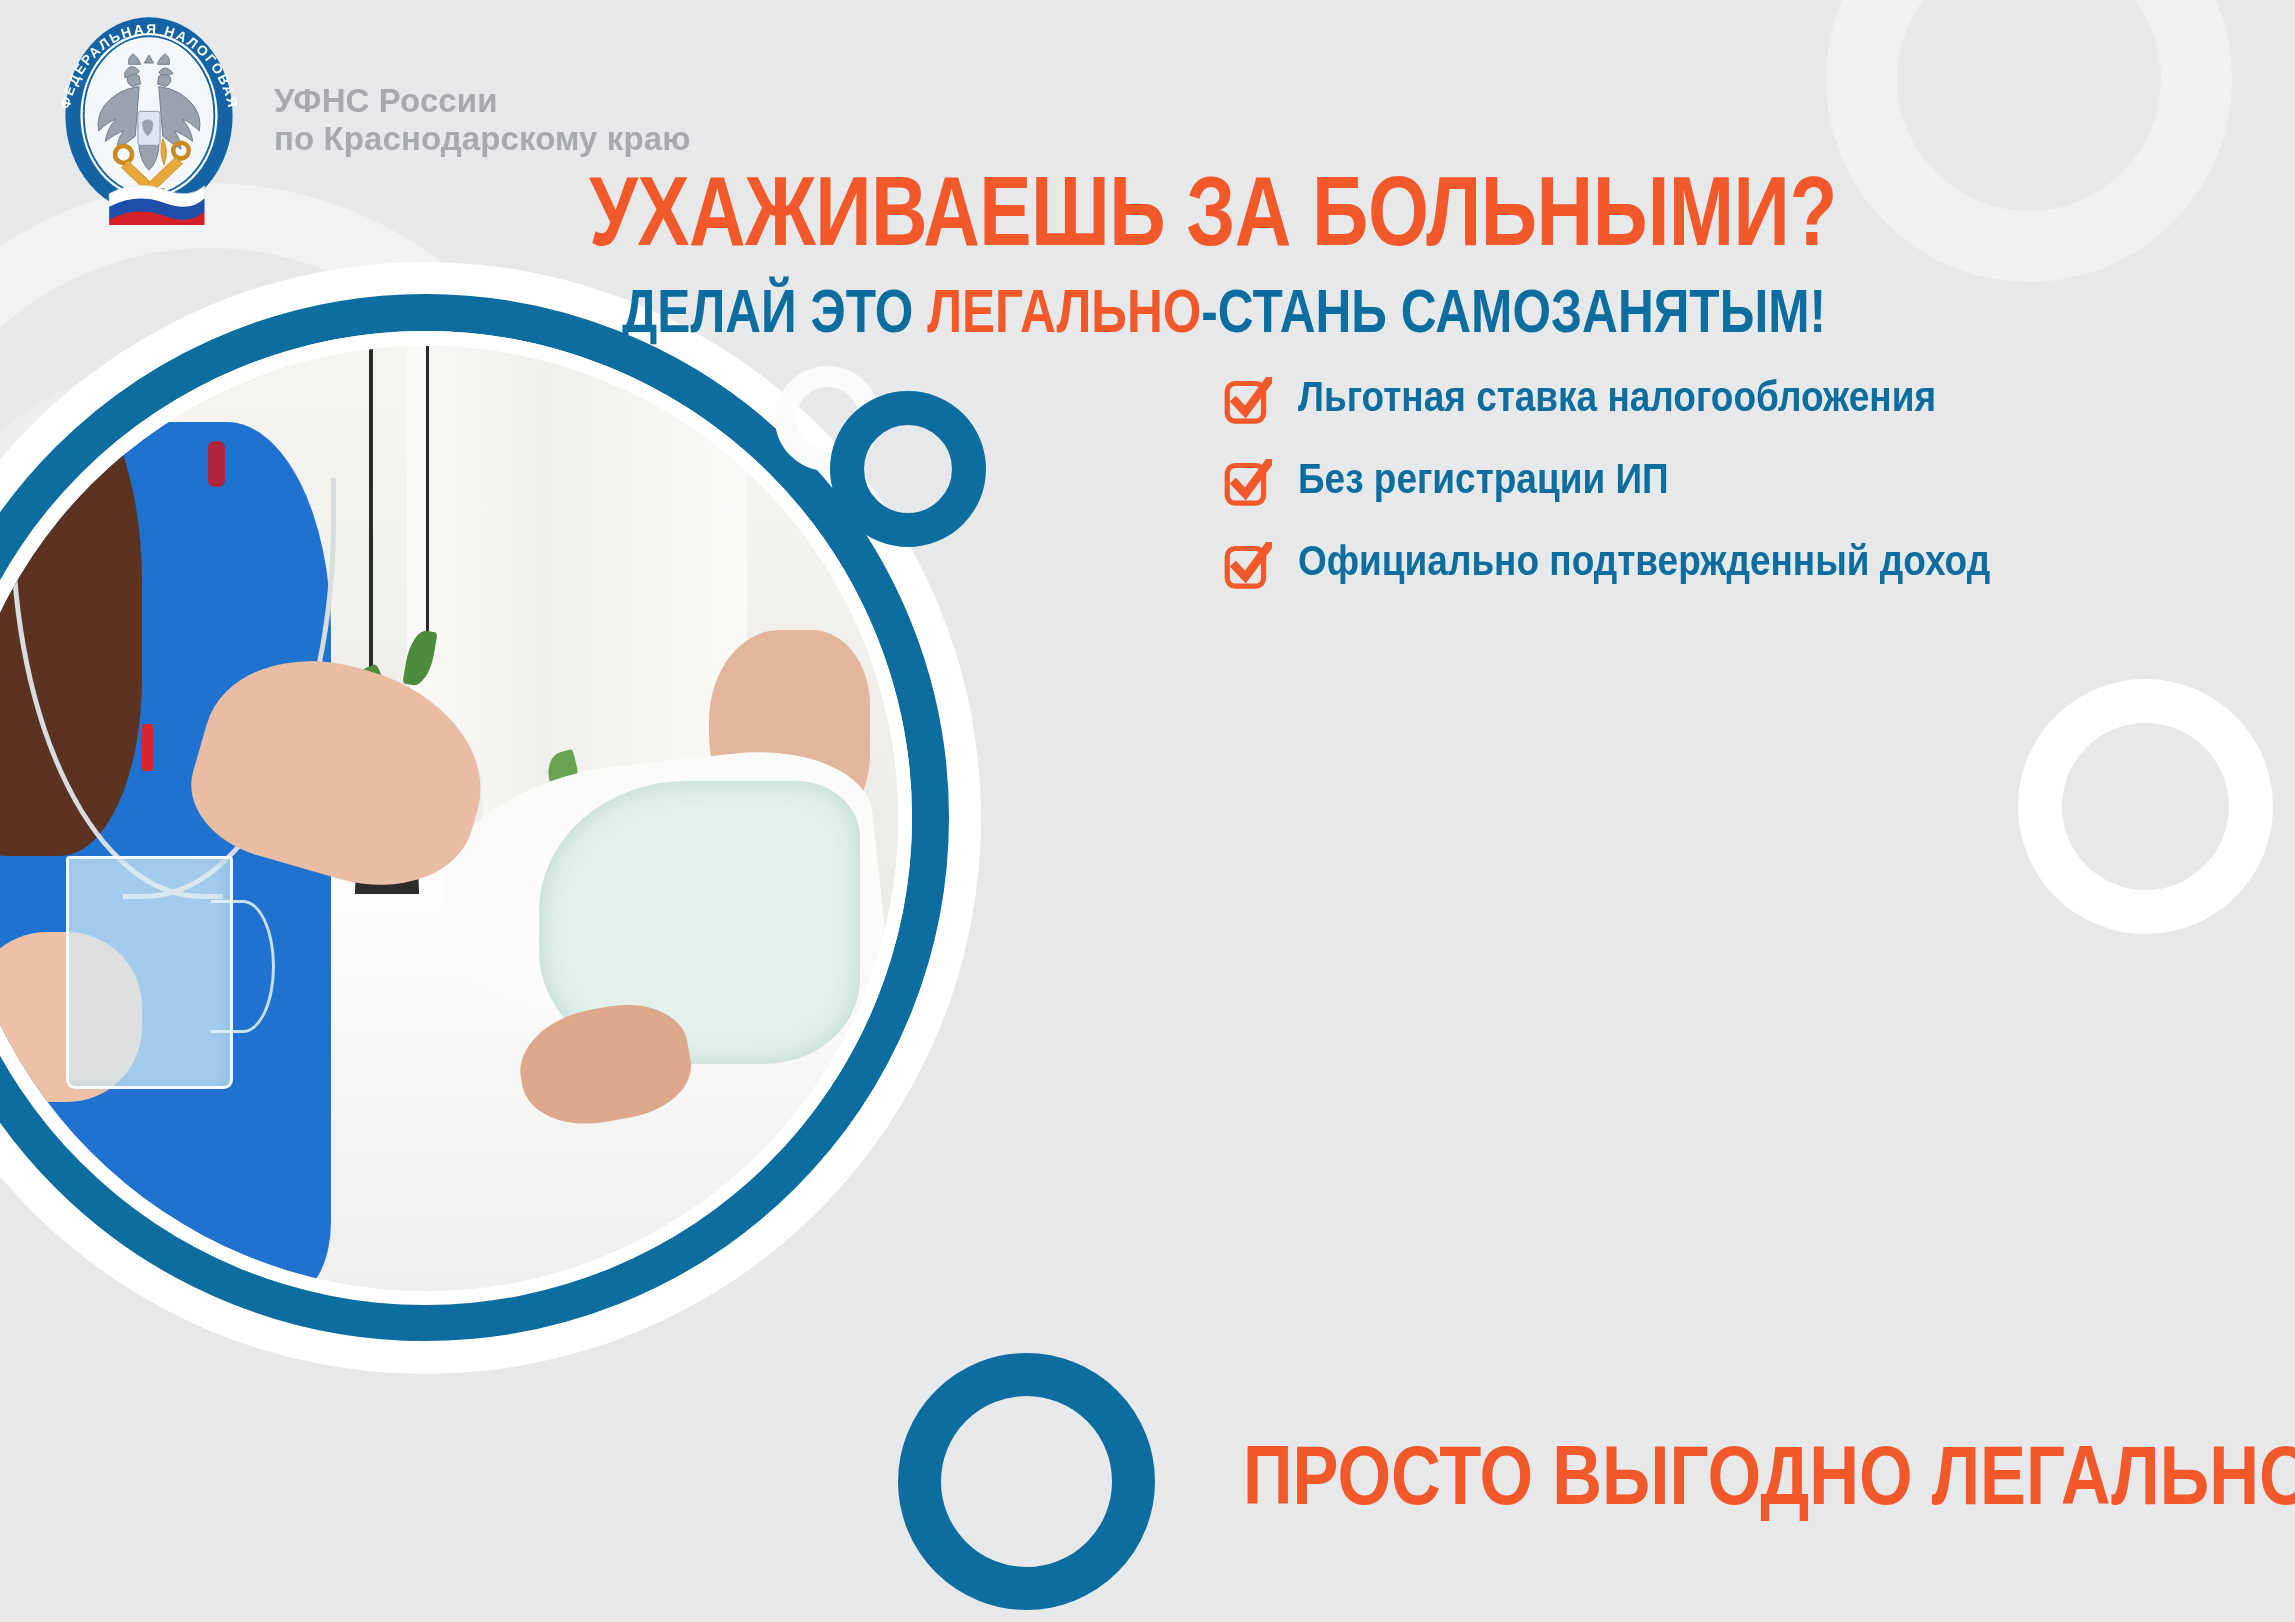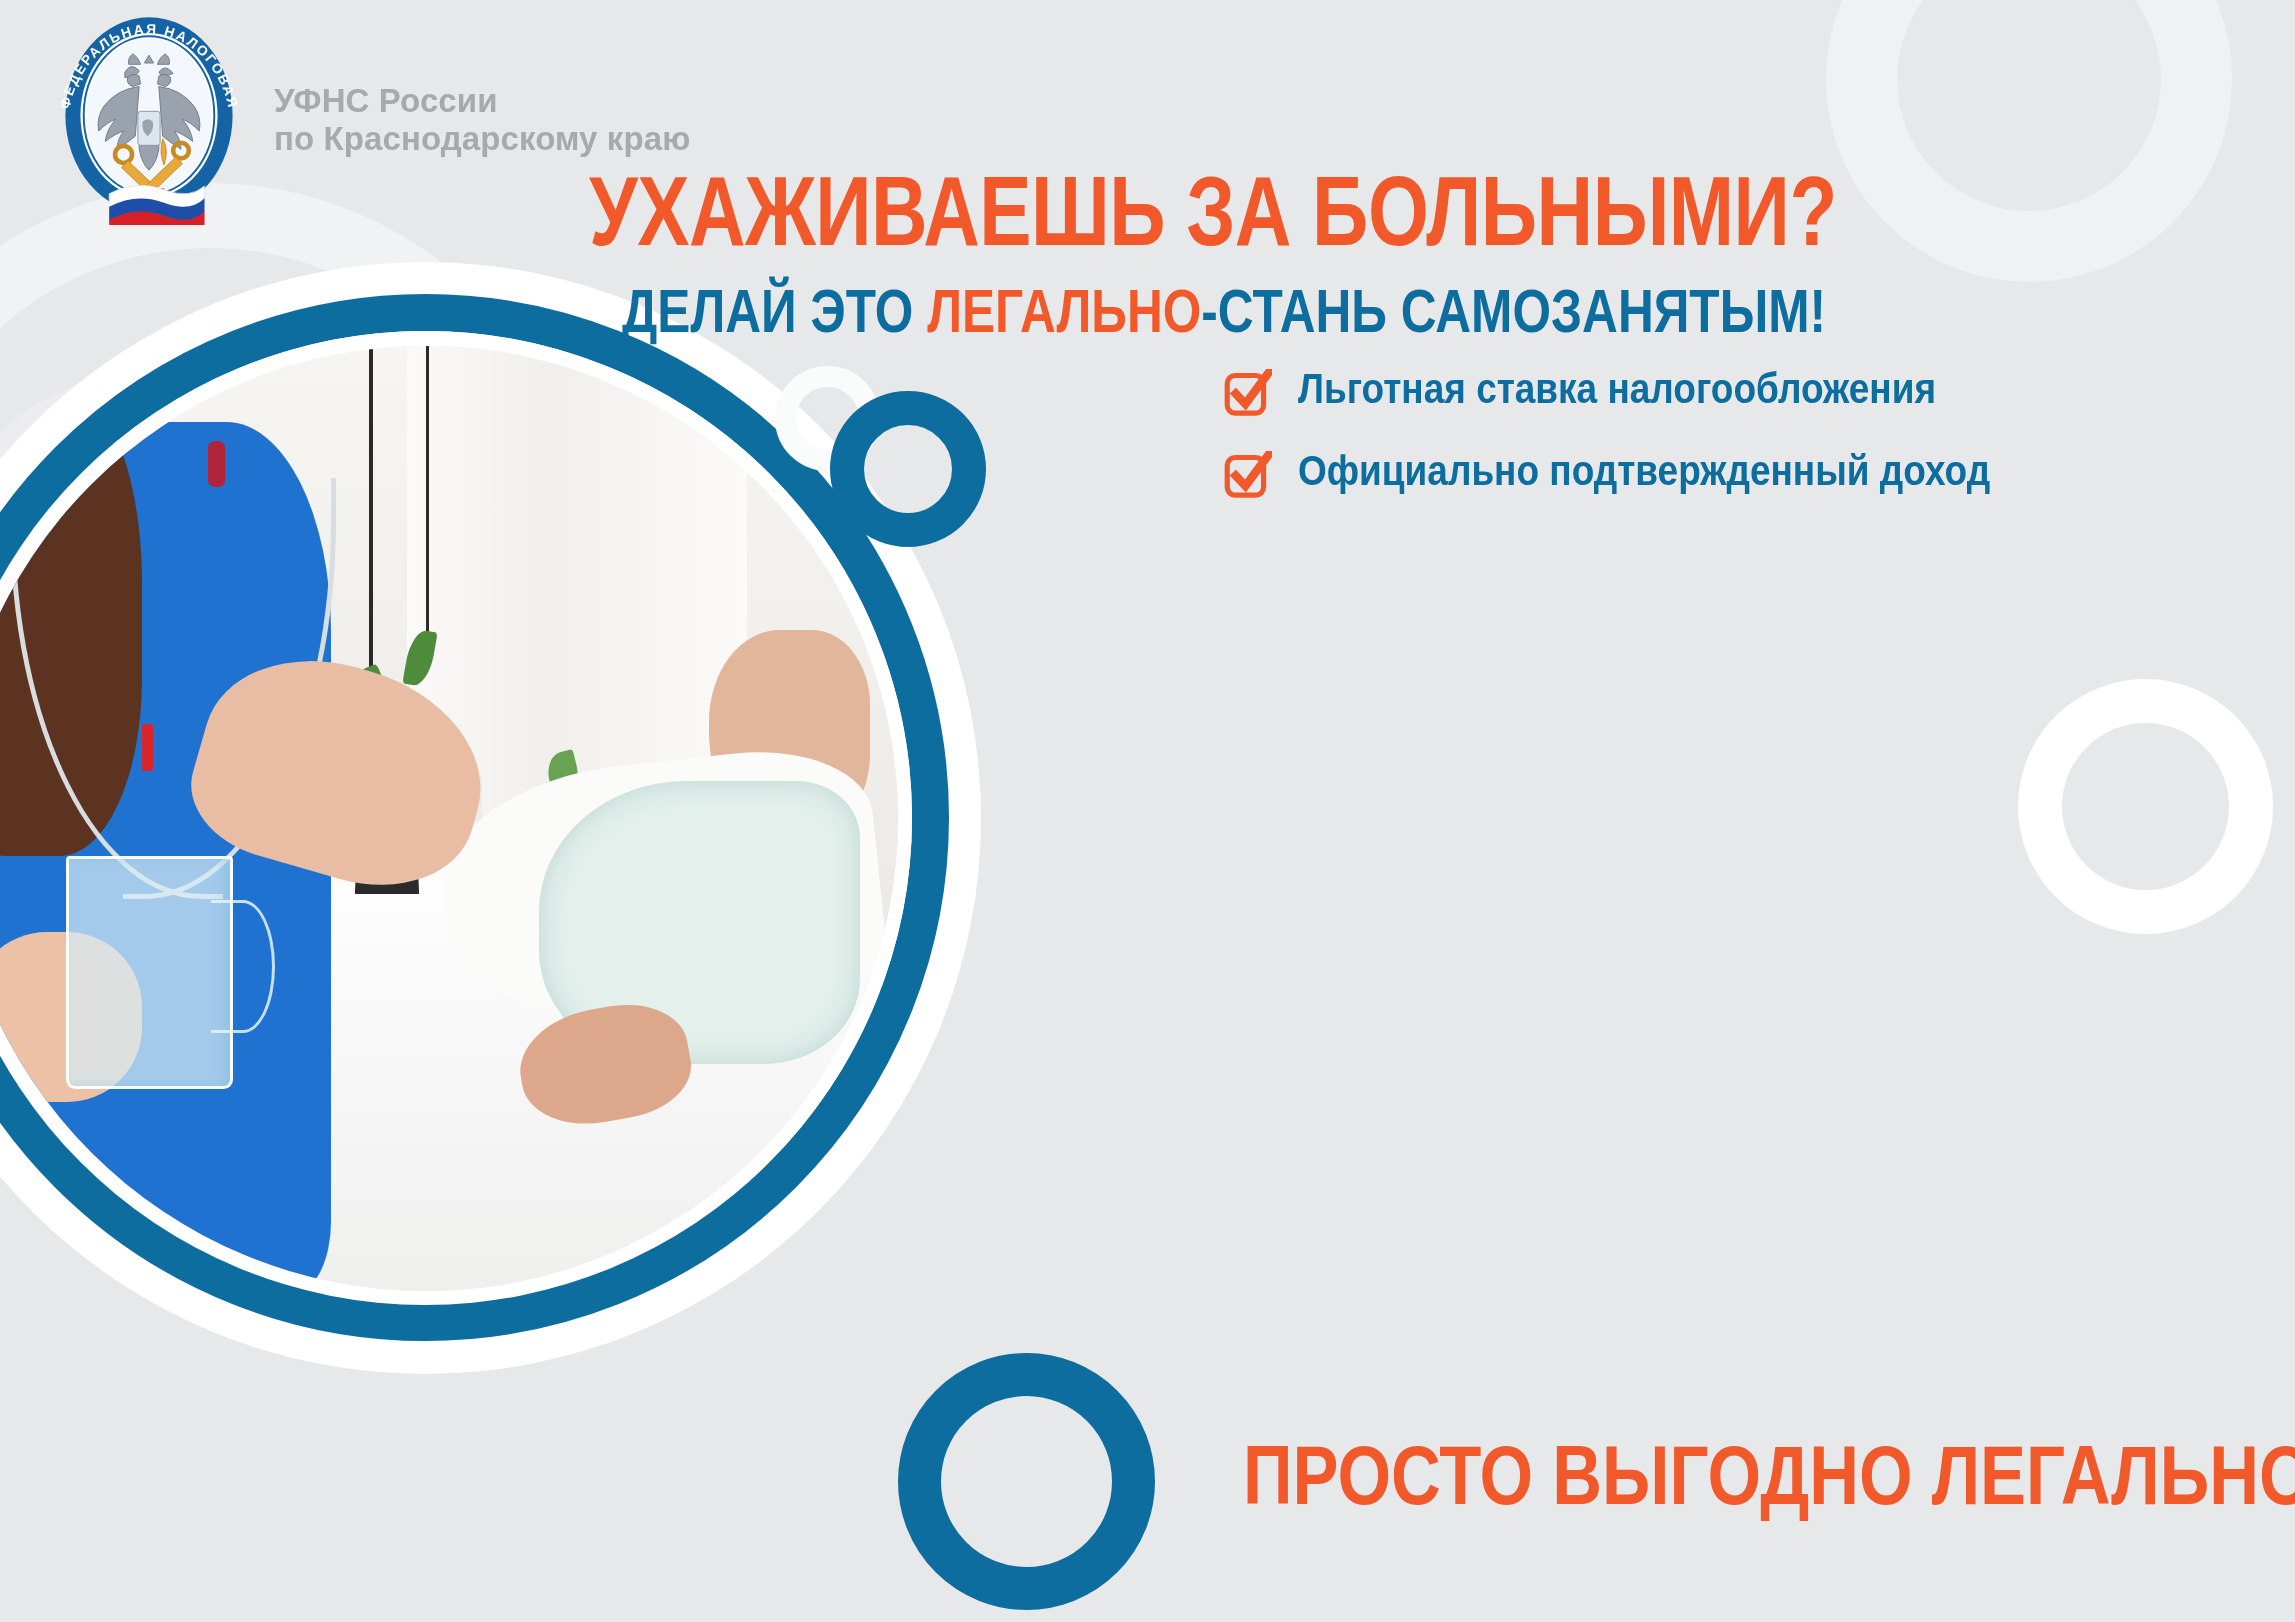--- a/index.html
+++ b/index.html
@@ -244,21 +244,21 @@
     line-height: 1;
     transform: scaleX(.80);
     transform-origin: left top;
     white-space: nowrap;
   }
   .subhead .hl { color: #f1592a; }
 
   
   .bullets {
     position: absolute;
-    left: 1224px; top: 364px;
+    left: 1224px; top: 372px;
     width: 1054px;
     z-index: 20;
   }
   .bullet-row {
     display: flex;
     align-items: flex-start;
     margin-bottom: 29px;
   }
   .check-icon {
     flex: 0 0 auto;
@@ -408,20 +408,29 @@
       <span class="check-icon">
         <svg width="48" height="48" viewBox="0 0 74 74">
           <rect x="5" y="10" width="56" height="58" rx="12" ry="12" fill="none" stroke="#f1592a" stroke-width="8"></rect>
           <path d="M18 38 L33 54 L70 4" fill="none" stroke="#f1592a" stroke-width="13" stroke-linecap="square" stroke-linejoin="miter"></path>
         </svg>
       </span>
       <span class="bullet-text">Льготная ставка налогообложения</span>
     </div>
 
 
+    <div class="bullet-row">
+      <span class="check-icon">
+        <svg width="48" height="48" viewBox="0 0 74 74">
+          <rect x="5" y="10" width="56" height="58" rx="12" ry="12" fill="none" stroke="#f1592a" stroke-width="8"></rect>
+          <path d="M18 38 L33 54 L70 4" fill="none" stroke="#f1592a" stroke-width="13" stroke-linecap="square" stroke-linejoin="miter"></path>
+        </svg>
+      </span>
+      <span class="bullet-text">Без регистрации ИП</span>
+    </div>
 
 
     <div class="bullet-row">
       <span class="check-icon">
         <svg width="48" height="48" viewBox="0 0 74 74">
           <rect x="5" y="10" width="56" height="58" rx="12" ry="12" fill="none" stroke="#f1592a" stroke-width="8"></rect>
           <path d="M18 38 L33 54 L70 4" fill="none" stroke="#f1592a" stroke-width="13" stroke-linecap="square" stroke-linejoin="miter"></path>
         </svg>
       </span>
       <span class="bullet-text">Официально подтвержденный доход</span>

